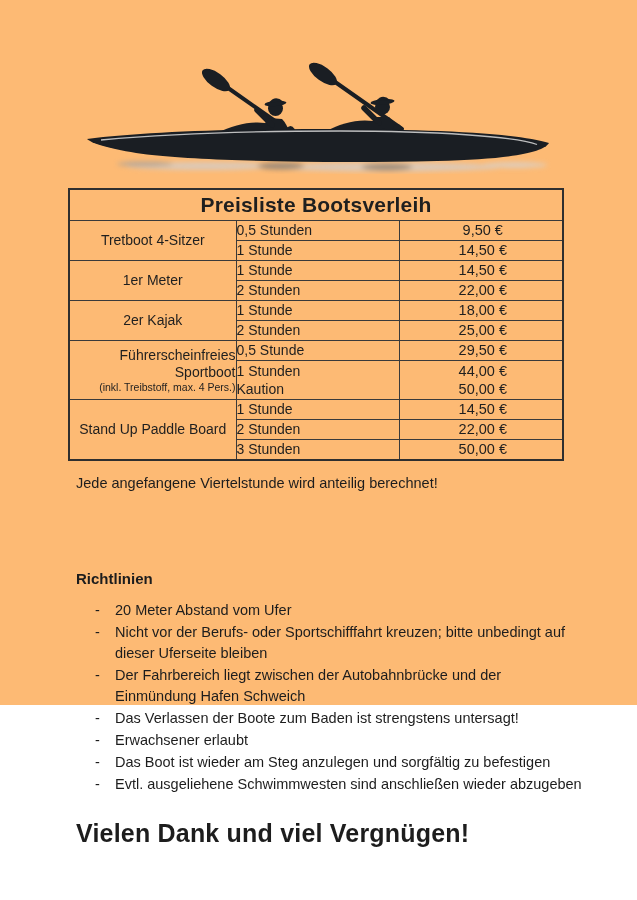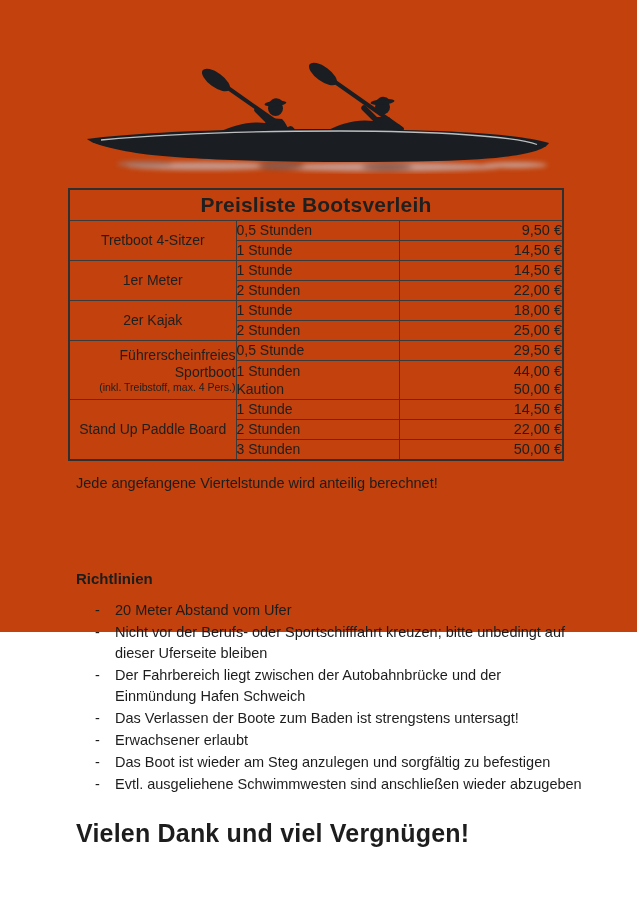--- a/index.html
+++ b/index.html
@@ -1,21 +1,21 @@
 <!DOCTYPE html>
 <html><head>
 <meta charset="utf-8">
 <style>
   html,body{margin:0;padding:0;}
   body{
     width:637px;height:900px;background:#ffffff;
     font-family:"Liberation Sans",sans-serif;color:#1d1d1d;
     overflow:hidden;
   }
-  .page{position:relative;width:637px;height:632px;background:#c2410c;}
+  .page{position:relative;width:637px;height:705px;background:#fdba74;}
 
   
   .hero{position:absolute;left:85px;top:62px;width:470px;height:112px;}
 
   
   .price-table{
     position:absolute;left:68px;top:188px;width:494px;
     border-collapse:collapse;table-layout:fixed;
     border:2px solid #2f2f2f;
   }
@@ -23,21 +23,21 @@
     border:1.4px solid #3a3a3a;padding:0;vertical-align:middle;
     color:#1f1f1f;
   }
   th.t-title{height:30px;font-size:21px;font-weight:700;text-align:center;letter-spacing:.2px;}
   .price-table td{height:19px;font-size:14px;line-height:17px;}
   td.lbl{text-align:center;}
   td.lbl-left{text-align:right;padding-left:6px;}
   .lbl-main{display:block;line-height:17px;}
   .sub{display:block;font-size:10.5px;line-height:12px;white-space:nowrap;}
   td.dur{text-align:left;}
-  td.price{text-align:right;padding-left:4px;font-size:14.5px;margin-left:20px;}
+  td.price{text-align:center;padding-left:4px;font-size:14.5px;margin-left:20px;}
   td.two{height:38px;}
   td.two div{line-height:18.5px;}
 
   
   .note1{position:absolute;left:76px;top:473px;font-size:14.5px;line-height:20px;}
   .deposit{position:absolute;left:76px;top:500px;font-size:15px;line-height:20px;}
   .deposit div{white-space:nowrap;}
   .guide-head{position:absolute;left:76px;top:570px;font-size:15px;font-weight:700;}
   .guide-list{position:absolute;left:95px;top:600px;}
   .g-item{display:flex;margin-bottom:1px;}

